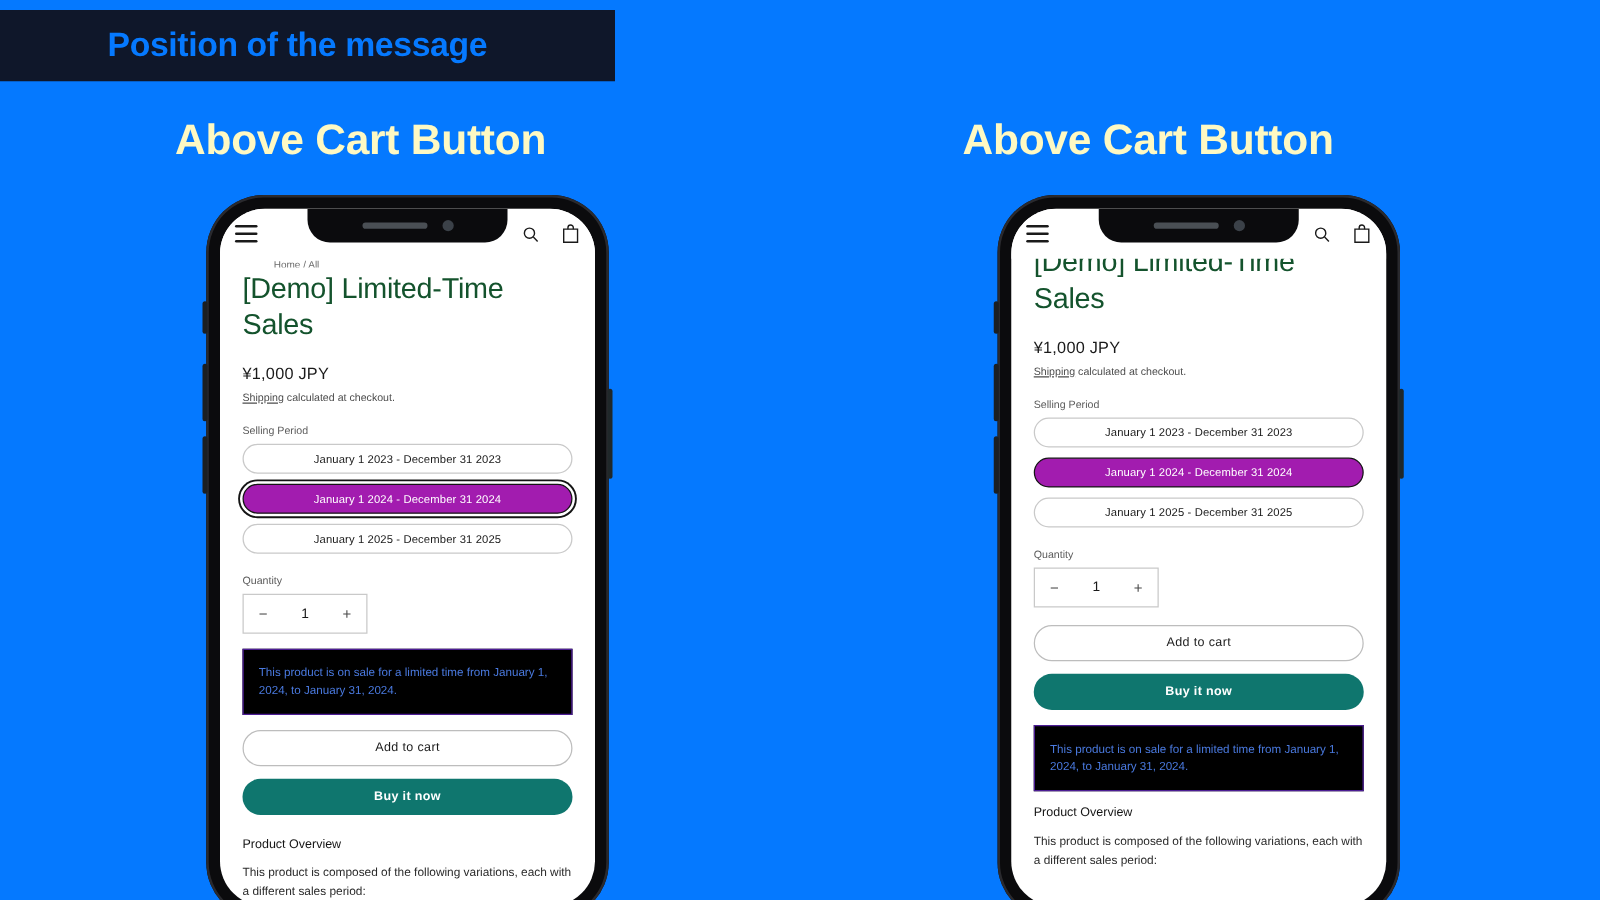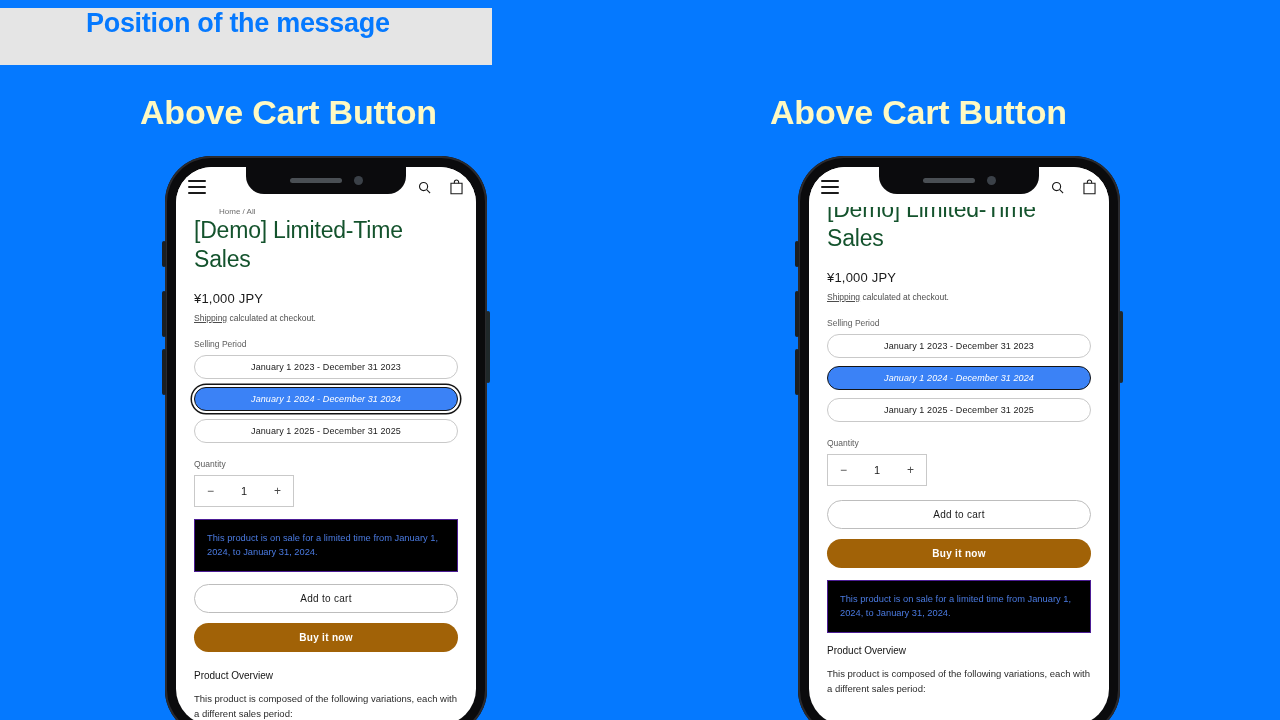--- a/index.html
+++ b/index.html
@@ -7,22 +7,22 @@
     width: 1280px; height: 720px;
     overflow: hidden;
     font-family: "Liberation Sans", sans-serif;
   }
   body { background: #0579ff; position: relative; }
 
   
   .banner {
     position: absolute; left: 0; top: 8px;
     width: 492px; height: 57px;
-    background: #e5e5e5;
-    display: flex; align-items: flex-start;
+    background: #0f172a;
+    display: flex; align-items: center;
   }
   .banner-title {
     margin-left: 86px;
     color: #0579ff;
     font-size: 27px;
     font-weight: bold;
     letter-spacing: -0.3px;
   }
 
   
@@ -141,21 +141,21 @@
     border: 1px solid #c9c9c9;
     border-radius: 14px;
     display: flex; align-items: center; justify-content: center;
     font-size: 9px; color: #1a1a1a;
     margin-bottom: 8px;
     background: #ffffff;
     letter-spacing: 0.1px;
     cursor: pointer;
   }
   .opt.selected {
-    background: #3b82f6; color: #ffffff; border-color: #141414; font-style: italic;
+    background: #a21caf; color: #ffffff; border-color: #141414;
   }
   .opt.selected.ring { box-shadow: 0 0 0 2px #ffffff, 0 0 0 3.5px #141414; }
 
   .qty {
     width: 100px; height: 32px;
     border: 1px solid #c9c9c9;
     display: flex; align-items: center; justify-content: space-between;
     padding: 0 12px;
     font-size: 11px; color: #1a1a1a;
     margin-bottom: 4px;
@@ -175,21 +175,21 @@
 
   .btn-cart, .btn-buy {
     height: 29px;
     border-radius: 16px;
     display: flex; align-items: center; justify-content: center;
     font-size: 10px;
     letter-spacing: 0.3px;
     cursor: pointer;
   }
   .btn-cart { border: 1px solid #bdbdbd; background: #fff; color: #1a1a1a; margin-bottom: 10px; }
-  .btn-buy  { background: #a16207; color: #ffffff; font-weight: bold; }
+  .btn-buy  { background: #0f766e; color: #ffffff; font-weight: bold; }
 
   .sec-title { font-size: 10px; font-weight: normal; color: #141414; margin-top: 18px; }
   .sec-body  { font-size: 9.5px; color: #2a2a2a; line-height: 1.6; margin-top: 10px; }
 </style>
 </head>
 <body>
 
 <div class="banner">
   <div class="banner-title">Position of the message</div>
 </div>

